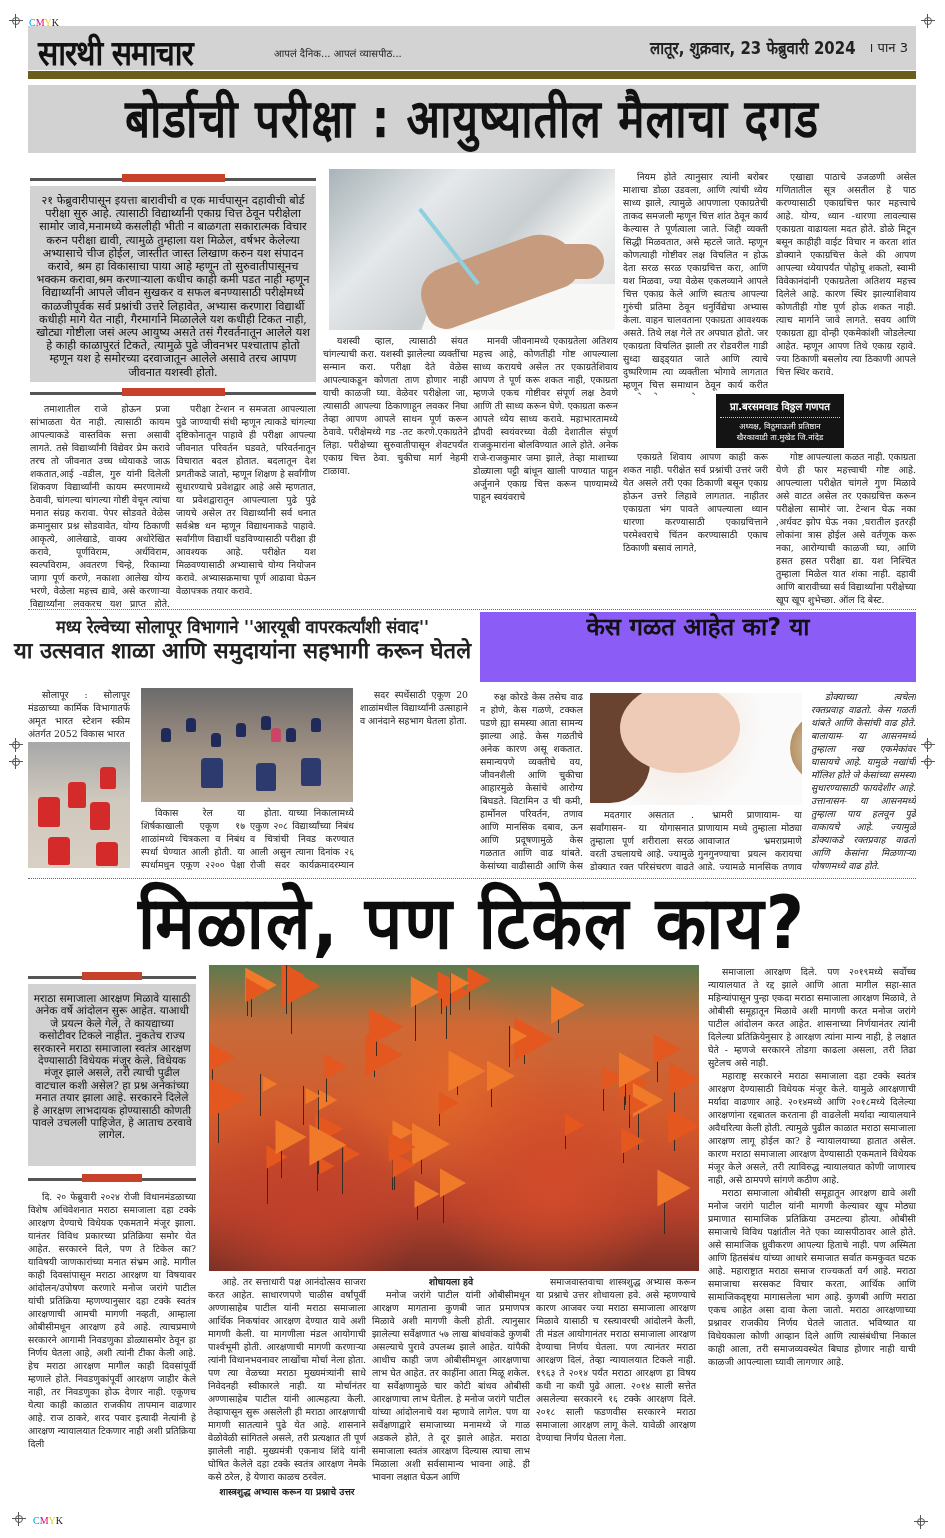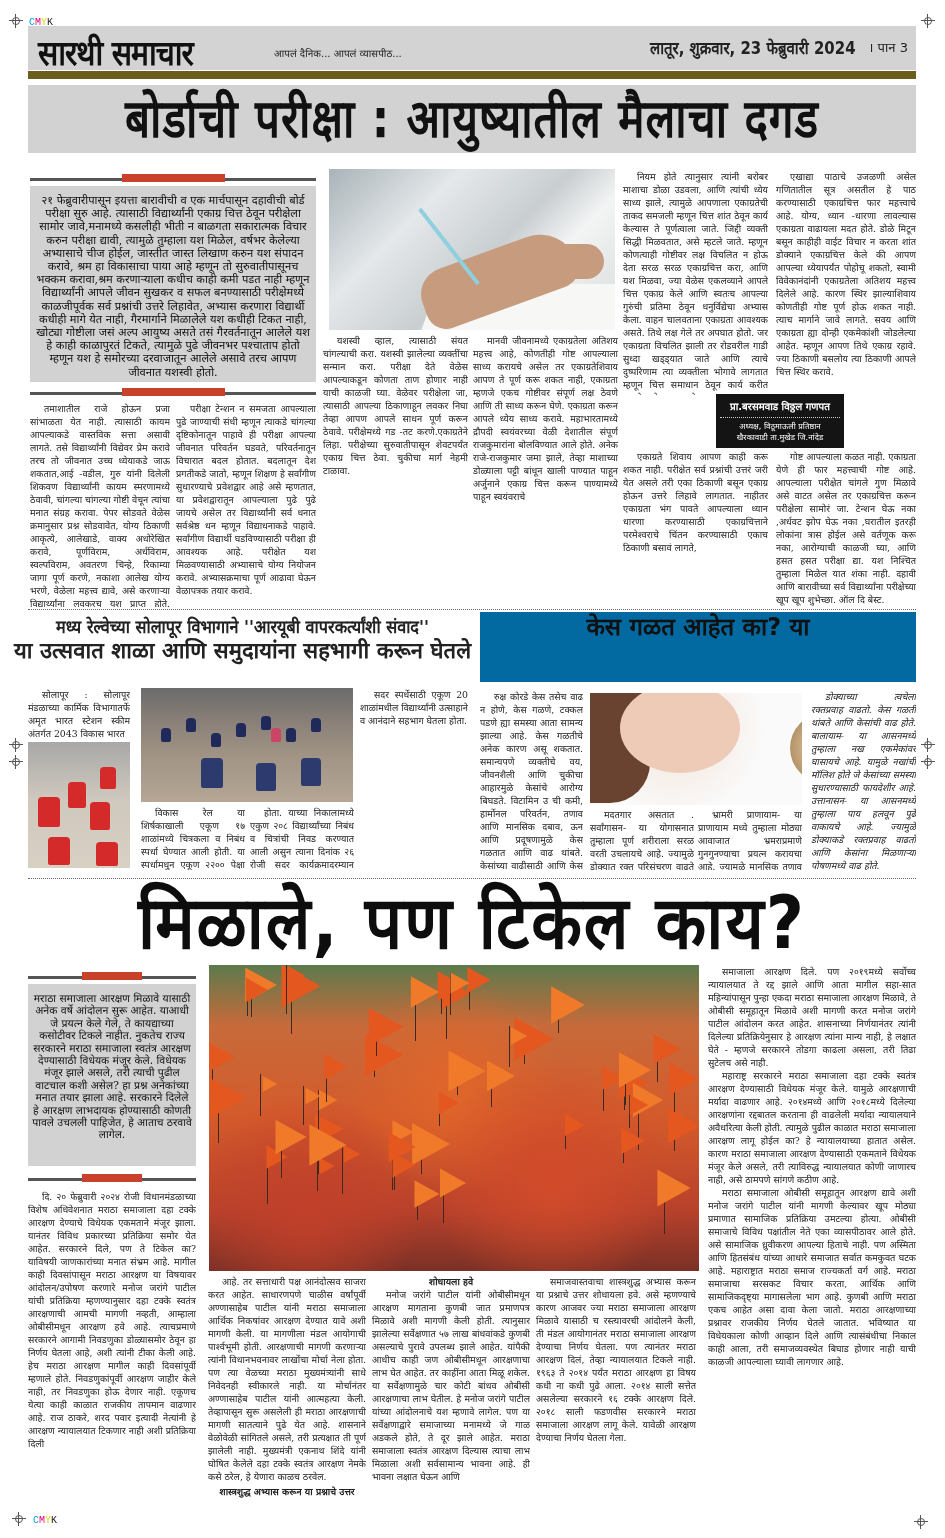--- a/index.html
+++ b/index.html
@@ -3,21 +3,21 @@
 <meta charset="utf-8">
 <style>
   * { box-sizing: border-box; margin: 0; padding: 0; }
   html, body { width: 945px; height: 1538px; background: #ffffff; overflow: hidden; }
   body { position: relative; font-family: "DejaVu Serif", serif; color: #1a1a1a; }
   .reg { position: absolute; width: 14px; height: 14px; }
   .reg::before { content: ""; position: absolute; left: 6px; top: 0; width: 1px; height: 14px; background: #555; }
   .reg::after { content: ""; position: absolute; left: 0; top: 6px; width: 14px; height: 1px; background: #555; }
   .reg span { position: absolute; left: 3px; top: 3px; width: 8px; height: 8px; border: 1px solid #555; border-radius: 50%; }
 
-  .cmyk { position: absolute; font-family: Liberation Mono, monospace; font-size: 10px; letter-spacing: 0; }
+  .cmyk { position: absolute; font-family: Liberation Serif, serif; font-size: 10px; letter-spacing: 0; }
   .cmyk .c { color: #00a0e0; } .cmyk .m { color: #e0007a; } .cmyk .y { color: #e8d400; } .cmyk .k { color: #222; }
 
   
   .masthead { position: absolute; left: 28px; top: 26px; width: 888px; height: 44px; background: #d3d3d3; }
   .masthead .name { position: absolute; left: 10px; top: 2px; font-family: "DejaVu Sans", sans-serif; font-weight: bold; font-size: 30px; letter-spacing: -1px; color: #111; transform: scaleY(1.15); transform-origin: left top; }
   .masthead .tag { position: absolute; left: 246px; top: 20px; font-family: "DejaVu Sans", sans-serif; font-size: 10px; color: #222; }
   .masthead .date { position: absolute; right: 60px; top: 10px; font-family: "DejaVu Sans", sans-serif; font-weight: bold; font-size: 17px; color: #222; transform: scaleX(0.88); transform-origin: right top; }
   .masthead .page { position: absolute; right: 8px; top: 12px; font-family: "DejaVu Sans", sans-serif; font-size: 13px; color: #222; }
   .olivebar { position: absolute; left: 28px; top: 71px; width: 888px; height: 8px; background: #6b5d1c; }
 
@@ -44,21 +44,21 @@
   .byline { position: absolute; left: 716px; top: 394px; width: 128px; height: 54px; background: #141414; color: #fff; text-align: center; font-family: "DejaVu Sans", sans-serif; }
   .byline .nm { font-size: 10px; font-weight: bold; padding-top: 5px; border-bottom: 1px dotted #ccc; padding-bottom: 4px; margin: 0 4px; }
   .byline .inf { font-size: 8px; line-height: 11px; padding-top: 3px; }
 
   .dotrule { position: absolute; height: 0; border-top: 1px dotted #666; }
 
   .hl2 { position: absolute; left: 10px; top: 615px; width: 465px; text-align: center; font-family: "DejaVu Sans", sans-serif; font-weight: bold; color: #222; }
   .hl2 .l1 { font-size: 18px; line-height: 24px; transform: scaleX(0.9); }
   .hl2 .l2 { font-size: 22px; line-height: 24px; }
 
-  .hl3 { position: absolute; left: 480px; top: 612px; width: 436px; height: 70px; background: #0369a1; text-align: center; font-family: "DejaVu Sans", sans-serif; font-weight: bold; color: #111; }
+  .hl3 { position: absolute; left: 480px; top: 612px; width: 436px; height: 70px; background: #8b5cf6; text-align: center; font-family: "DejaVu Sans", sans-serif; font-weight: bold; color: #111; }
   .hl3 div { font-size: 24px; line-height: 31px; }
 
   .class-photo { background: linear-gradient(180deg, #6b6b6b 0%, #8a8078 30%, #a19485 60%, #b5a695 100%); }
   .kid { position: absolute; width: 10px; height: 14px; border-radius: 4px 4px 2px 2px; }
   .kids-photo { background: linear-gradient(180deg, #a8a8a8 0%, #cfc8bd 45%, #d9d0c4 100%); }
   .hair-photo { background: radial-gradient(circle at 40% 30%, #f0d6c6 0%, #f6eee8 30%, #fafafa 60%); }
   .hair-photo .face { position: absolute; left: 30px; top: -10px; width: 120px; height: 90px; background: #eecbb6; border-radius: 50%; }
   .hair-photo .hairl { position: absolute; left: 0; top: 0; width: 60px; height: 110px; background: #6a4330; border-radius: 0 0 40px 0; }
   .hair-photo .brush { position: absolute; left: 200px; top: 20px; width: 70px; height: 70px; background: radial-gradient(circle, #d8bc96 30%, #b69469 70%); border-radius: 50%; }
 
@@ -159,21 +159,21 @@
   <div class="inf" style="padding-top:0">खैरकावाडी ता.मुखेड जि.नांदेड</div>
 </div>
 
 <div class="dotrule" style="left:28px;top:609px;width:888px;"></div>
 
 <div class="hl2">
   <div class="l1">मध्य रेल्वेच्या सोलापूर विभागाने ''आरयूबी वापरकर्त्यांशी संवाद''</div>
   <div class="l2">या उत्सवात शाळा आणि समुदायांना सहभागी करून घेतले</div>
 </div>
 <div class="col" style="left:28px;top:688px;width:102px;height:52px;">
-    <p>सोलापूर : सोलापूर मंडळाच्या कार्मिक विभागातर्फे अमृत भारत स्टेशन स्कीम अंतर्गत 2043 विकास भारत</p>
+    <p>सोलापूर : सोलापूर मंडळाच्या कार्मिक विभागातर्फे अमृत भारत स्टेशन स्कीम अंतर्गत 2052 विकास भारत</p>
   </div>
 <div class="photo kids-photo" style="left:28px;top:742px;width:102px;height:126px;">
   <div class="kid" style="left:10px;top:55px;background:#d42a2a;width:22px;height:30px;"></div>
   <div class="kid" style="left:40px;top:40px;background:#d42a2a;width:18px;height:26px;"></div>
   <div class="kid" style="left:62px;top:60px;background:#d42a2a;width:20px;height:28px;"></div>
   <div class="kid" style="left:72px;top:25px;background:#d42a2a;width:16px;height:22px;"></div>
   <div class="kid" style="left:20px;top:95px;background:#d42a2a;width:22px;height:28px;"></div>
   <div class="kid" style="left:68px;top:100px;background:#d42a2a;width:22px;height:24px;"></div>
 </div>
 <div class="photo class-photo" style="left:141px;top:688px;width:212px;height:114px;">

